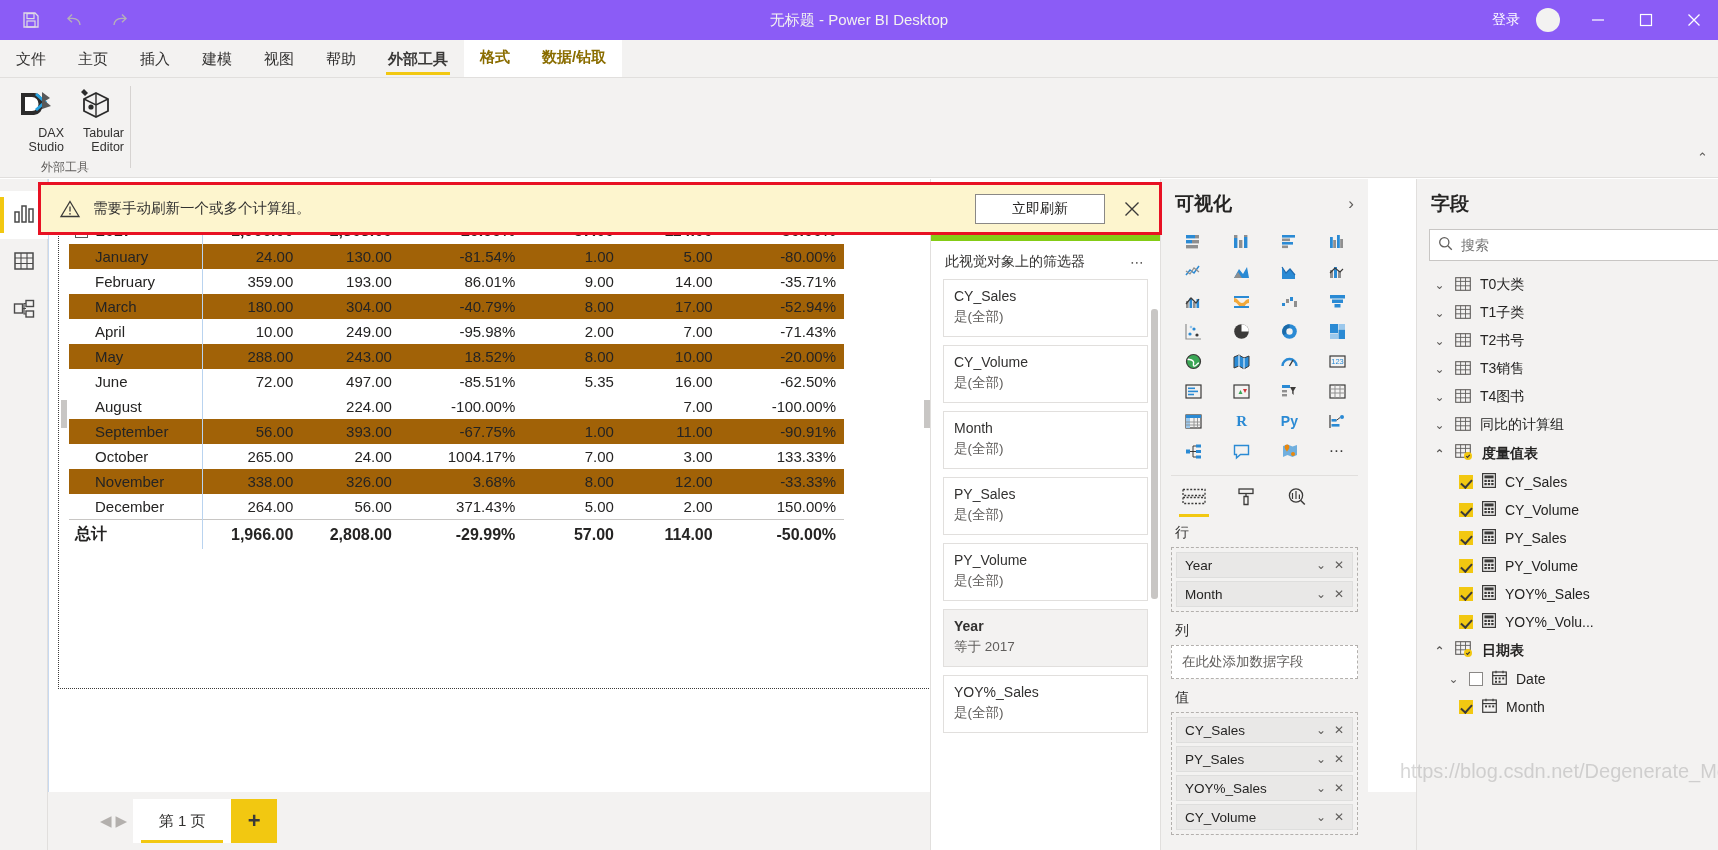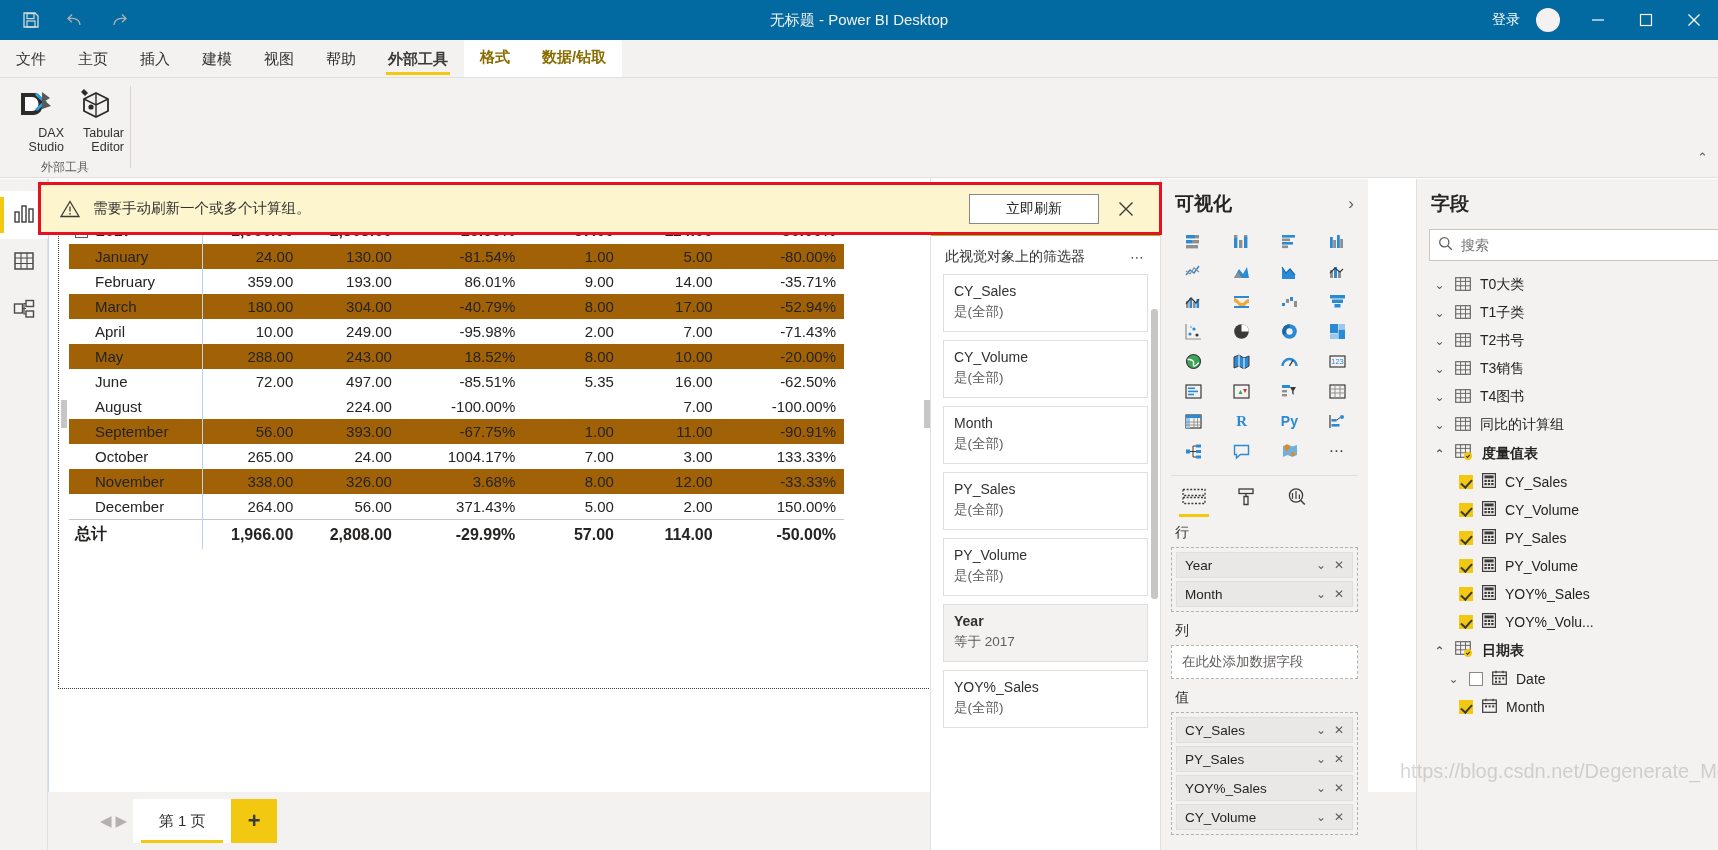--- a/index.html
+++ b/index.html
@@ -7,21 +7,21 @@
     width: 1718px; height: 850px;
     font-family: "Liberation Sans", "DejaVu Sans", sans-serif;
     overflow: hidden;
     background: #ffffff;
   }
   #app { position: relative; width: 1718px; height: 850px; }
 
   
   .titlebar {
     position: absolute; top: 0; left: 0; width: 1718px; height: 40px;
-    background: #0369a1; color: #ffffff;
+    background: #8b5cf6; color: #ffffff;
     display: flex; align-items: center;
   }
   .qat { display: flex; align-items: center; gap: 18px; padding-left: 18px; }
   .qat-btn { width: 26px; height: 26px; display: flex; align-items: center; justify-content: center; cursor: pointer; opacity: .92; }
   .qat-btn svg { display: block; }
   .title-center {
     position: absolute; left: 0; right: 0; text-align: center;
     font-size: 15px; color: #f3f2f1; pointer-events: none;
   }
   .title-right {
@@ -132,21 +132,21 @@
   .page-tab::after { content:""; position:absolute; left:8px; right:8px; bottom:0; height:3px; background:#f2c811; }
   .page-add {
     width: 46px; height: 44px; background: #f2c811; display: flex; align-items: center;
     justify-content: center; font-size: 22px; color: #3b3a39; cursor: pointer; font-weight: bold;
   }
 
   
   .banner-wrap {
     position: absolute; left: 38px; top: 182px; width: 1124px; height: 53px;
     border: 3px solid #e81123; background: #fdf5ce; z-index: 40;
-    display: flex; align-items: center; padding: 0 16px 0 18px;
+    display: flex; align-items: center; padding: 0 10px 0 18px;
   }
   .banner-icon { margin-right: 12px; display: flex; }
   .banner-text { font-size: 14.5px; color: #323130; flex: 1; }
   .banner-btn {
     background: #ffffff; border: 1px solid #8a8886; height: 30px; min-width: 130px;
     font-size: 14px; color: #252423; cursor: pointer;
     font-family: "Liberation Sans", sans-serif;
   }
   .banner-close { width: 34px; height: 34px; display: flex; align-items: center; justify-content: center; cursor: pointer; margin-left: 10px; color: #3b3a39; }
 
@@ -168,21 +168,21 @@
     display: flex; align-items: center; padding: 0 8px; gap: 8px;
   }
   .searchbox input {
     border: 0; outline: 0; font-size: 14px; color: #605e5c; width: 100%;
     background: transparent; font-family: "Liberation Sans", sans-serif;
   }
 
   .filters-sub {
     display:flex; align-items:center; justify-content: space-between;
     padding: 12px 14px 8px 14px; font-size: 14px; color: #323130;
-    border-top: 1px solid #84cc16;
+    border-top: 6px solid #84cc16;
   }
   .dots { color: #605e5c; letter-spacing: 2px; cursor: pointer; }
   .filter-card {
     margin: 0 12px 8px 12px; border: 1px solid #e1dfdd; background: #ffffff;
     padding: 8px 10px 10px 10px; cursor: pointer;
   }
   .filter-card.sel { background: #f3f2f1; }
   .filter-name { font-size: 14px; color: #323130; }
   .filter-card.sel .filter-name { font-weight: bold; }
   .filter-val { font-size: 13.5px; color: #605e5c; margin-top: 4px; }

